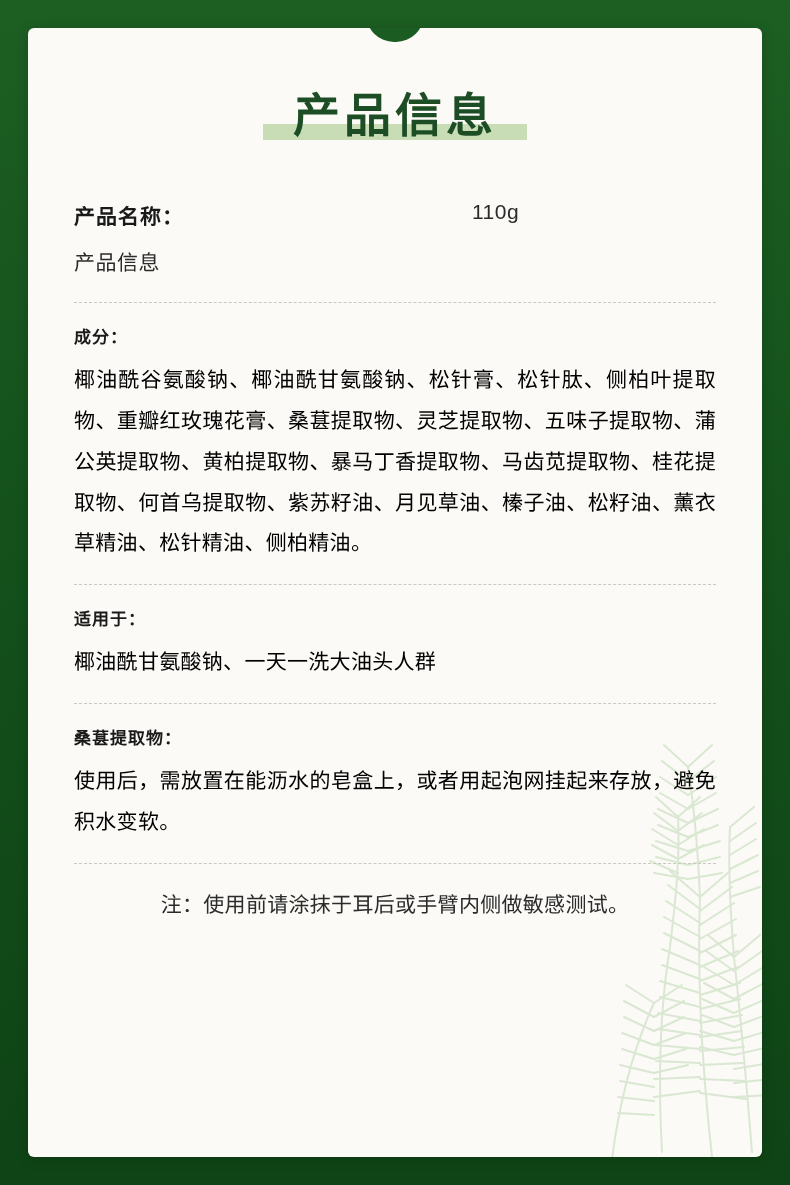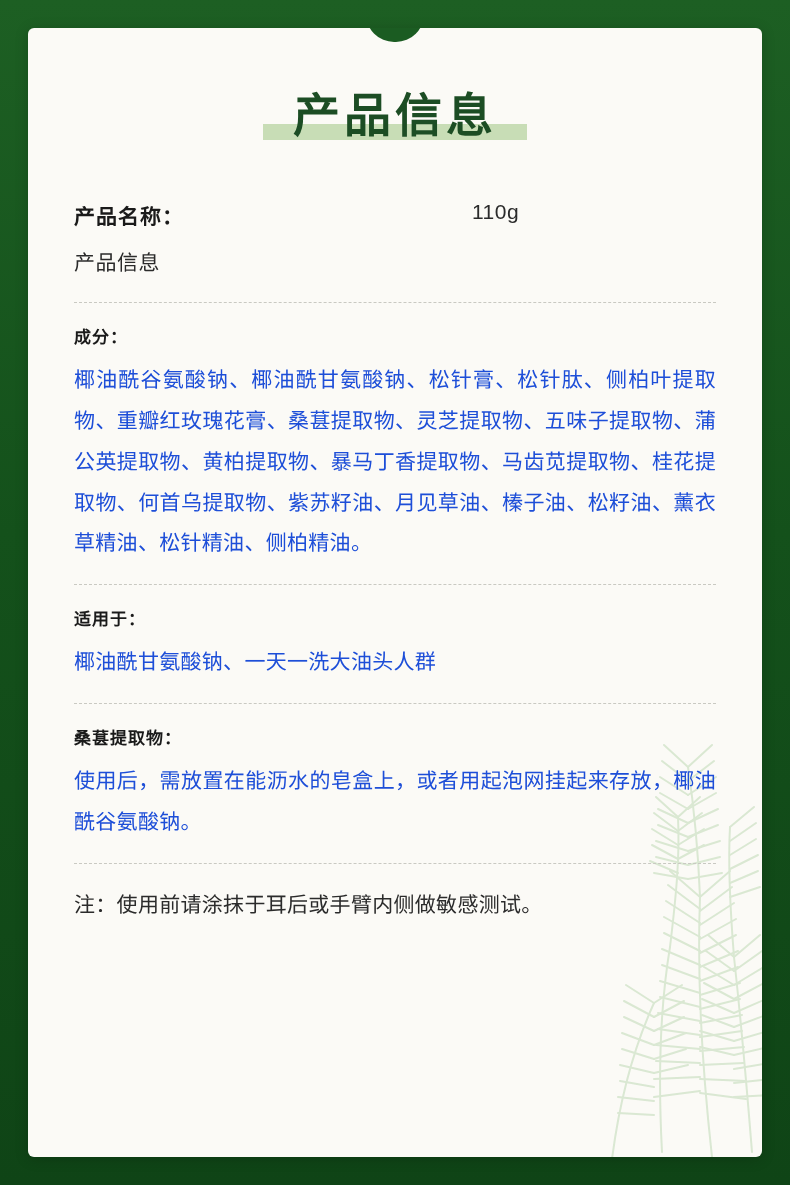--- a/index.html
+++ b/index.html
@@ -131,32 +131,33 @@
   }
   .section-label {
     font-size: 17px;
     font-weight: bold;
     color: #1a1a1a;
     letter-spacing: 1px;
     margin-bottom: 12px;
   }
   .section-body {
     font-size: 21px;
-    color: #1d4ed8;
+    color: #000000;
     line-height: 1.95;
     letter-spacing: 0.3px;
     text-align: justify;
   }
 
   .note {
     font-size: 21px;
     color: #2b2b2b;
     letter-spacing: 0.3px;
     line-height: 1.8;
     padding-top: 2px;
+    text-align: center;
   }
 </style>
 </head>
 <body>
 
 <div class="page-bg"></div>
 
 <div class="card">
   <div class="card-notch"></div>
 
@@ -217,21 +218,21 @@
 
     <div class="section">
       <div class="section-label">适用于：</div>
       <div class="section-body">椰油酰甘氨酸钠、一天一洗大油头人群</div>
     </div>
 
     <hr class="divider">
 
     <div class="section">
       <div class="section-label">桑葚提取物：</div>
-      <div class="section-body">使用后，需放置在能沥水的皂盒上，或者用起泡网挂起来存放，椰油酰谷氨酸钠。</div>
+      <div class="section-body">使用后，需放置在能沥水的皂盒上，或者用起泡网挂起来存放，避免积水变软。</div>
     </div>
 
     <hr class="divider">
 
     <div class="note">注：使用前请涂抹于耳后或手臂内侧做敏感测试。</div>
 
   </div>
 </div>
 
 </body></html>

